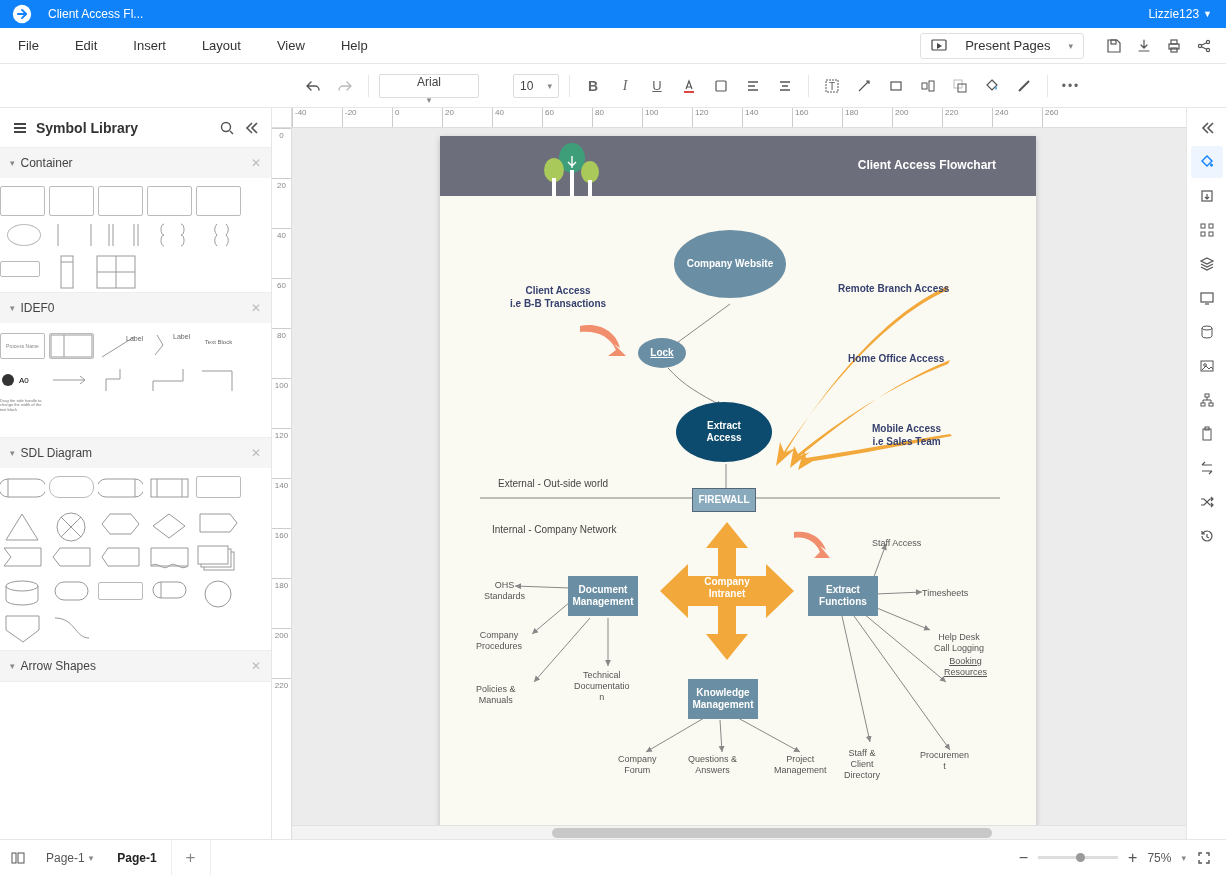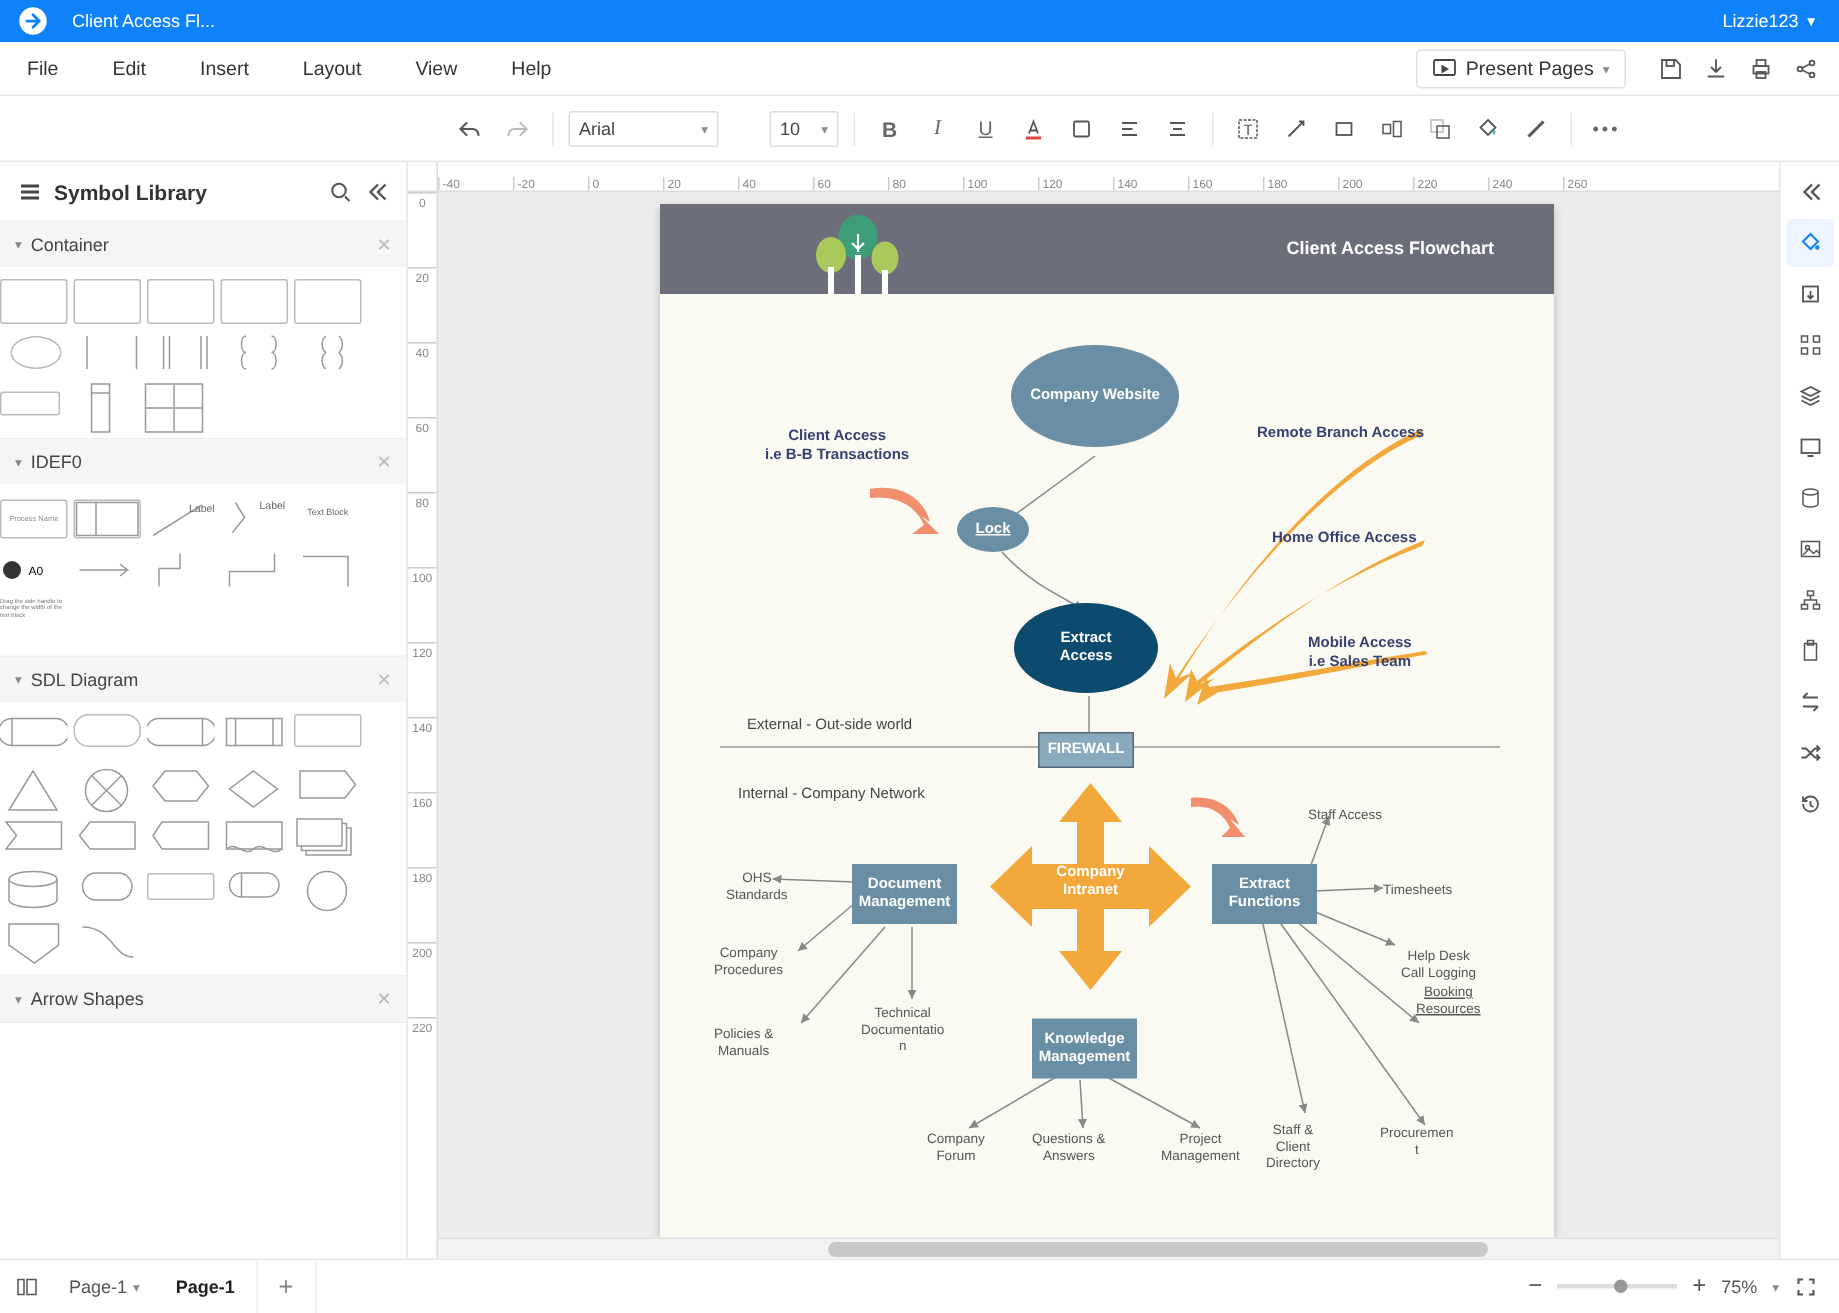--- a/index.html
+++ b/index.html
@@ -11,31 +11,31 @@
 .titlebar .logo svg { width: 20px; height: 20px; }
 .titlebar .doc-title { padding-left: 4px; }
 .titlebar .spacer { flex: 1; }
 .titlebar .user { padding: 0 14px; display: flex; align-items: center; gap: 4px; }
 
 
 .menubar { height: 36px; border-bottom: 1px solid #e6e6e6; display: flex; align-items: center; font-size: 13px; color: #333; }
 .menubar .menu-left { display: flex; }
 .menubar .menu-item { padding: 0 18px; line-height: 36px; cursor: pointer; }
 .menubar .spacer { flex: 1; }
-.menubar .present { display: flex; align-items: center; gap: 6px; padding: 0 10px; border: 1px solid #e0e0e0; border-radius: 3px; height: 26px; margin-right: 8px; cursor: pointer; }
+.menubar .present { display: flex; align-items: center; gap: 18px; padding: 0 10px; border: 1px solid #e0e0e0; border-radius: 3px; height: 26px; margin-right: 8px; cursor: pointer; }
 .menubar .mb-icons { display: flex; gap: 14px; padding: 0 14px; color: #666; }
 .menubar .mb-icons span { cursor: pointer; }
 
 
 .toolbar { height: 44px; border-bottom: 1px solid #e6e6e6; display: flex; align-items: center; padding: 0 8px 0 300px; gap: 6px; font-size: 12px; color: #444; }
 .toolbar .tb-btn { width: 26px; height: 26px; display: flex; align-items: center; justify-content: center; cursor: pointer; color: #666; }
 .toolbar .sep { width: 1px; height: 22px; background: #e6e6e6; margin: 0 4px; }
 .toolbar .dropdown { height: 24px; border: 1px solid #dcdcdc; border-radius: 2px; display: flex; align-items: center; padding: 0 6px; gap: 6px; background: #fff; cursor: pointer; }
 .toolbar .dropdown .caret { font-size: 9px; color: #888; }
-.toolbar .font-dd { width: 100px; justify-content: space-between; }
+.toolbar .font-dd { width: 100px; justify-content: space-between; flex-direction: column; }
 .toolbar .size-dd { width: 46px; justify-content: space-between; margin-left: 28px; }
 
 
 .body { position: absolute; top: 108px; bottom: 36px; left: 0; right: 0; display: flex; }
 
 
 .left-panel { width: 272px; border-right: 1px solid #e6e6e6; display: flex; flex-direction: column; background: #fff; }
 .lib-header { height: 40px; display: flex; align-items: center; padding: 0 12px; gap: 8px; font-size: 14px; font-weight: 600; color: #333; border-bottom: 1px solid #eee; }
 .lib-header .spacer { flex: 1; }
 .lib-header .hdr-icon { color: #666; cursor: pointer; }
@@ -45,21 +45,21 @@
 .lib-section-hdr .spacer { flex: 1; }
 .lib-section-hdr .close { color: #bbb; cursor: pointer; }
 .lib-grid { padding: 8px 0; display: flex; flex-wrap: wrap; gap: 4px; }
 .lib-shape { width: 45px; height: 30px; border: 1px solid #bbb; border-radius: 2px; background: #fff; cursor: pointer; }
 .lib-shape.ellipse { border-radius: 50%; width: 34px; height: 22px; }
 .lib-shape.placeholder { border: none; background: transparent; }
 .lib-body { flex: 1; overflow: hidden; }
 
 
 .canvas-wrap { flex: 1; position: relative; background: #ececec; overflow: hidden; }
-.ruler-h { position: absolute; top: 0; left: 20px; right: 0; height: 20px; background: #fff; border-bottom: 1px solid #ddd; font-size: 8px; color: #888; display:flex; align-items:flex-end; overflow:hidden;}
+.ruler-h { position: absolute; top: 0; left: 20px; right: 0; height: 20px; background: #fff; border-bottom: 1px solid #ddd; font-size: 8px; color: #888; display:flex; overflow:hidden;}
 .ruler-h span{ width:50px; flex:0 0 50px; border-left:1px solid #ccc; padding-left:2px;}
 .ruler-v { position: absolute; top: 20px; left: 0; width: 20px; bottom: 0; background: #fff; border-right: 1px solid #ddd; font-size: 8px; color: #888; display:flex; flex-direction:column; overflow:hidden;}
 .ruler-v span{ height:50px; flex:0 0 50px; border-top:1px solid #ccc; padding-top:2px; text-align:center;}
 .ruler-corner { position: absolute; top: 0; left: 0; width: 20px; height: 20px; background: #fff; border-right: 1px solid #ddd; border-bottom: 1px solid #ddd; }
 .canvas-scroll { position: absolute; top: 20px; left: 20px; right: 0; bottom: 14px; overflow: hidden; }
 .hscroll { position:absolute; left:20px; right:0; bottom:0; height:14px; background:#f3f3f3; border-top:1px solid #e0e0e0;}
 .hscroll .thumb{ position:absolute; left:260px; width:440px; top:2px; height:10px; background:#c8c8c8; border-radius:5px;}
 
 
 .page { position: absolute; top: 8px; left: 148px; width: 596px; height: 780px; background: #fbfaf2; box-shadow: 0 2px 6px rgba(0,0,0,.2); }

